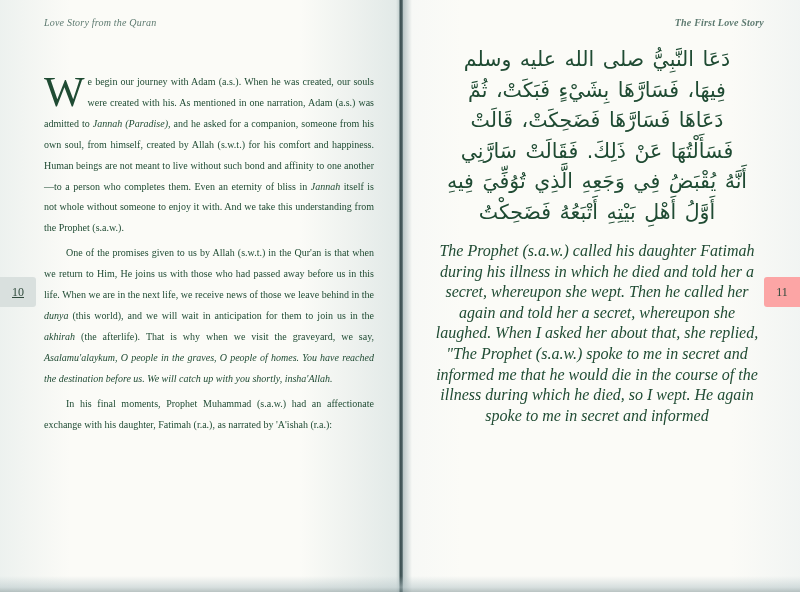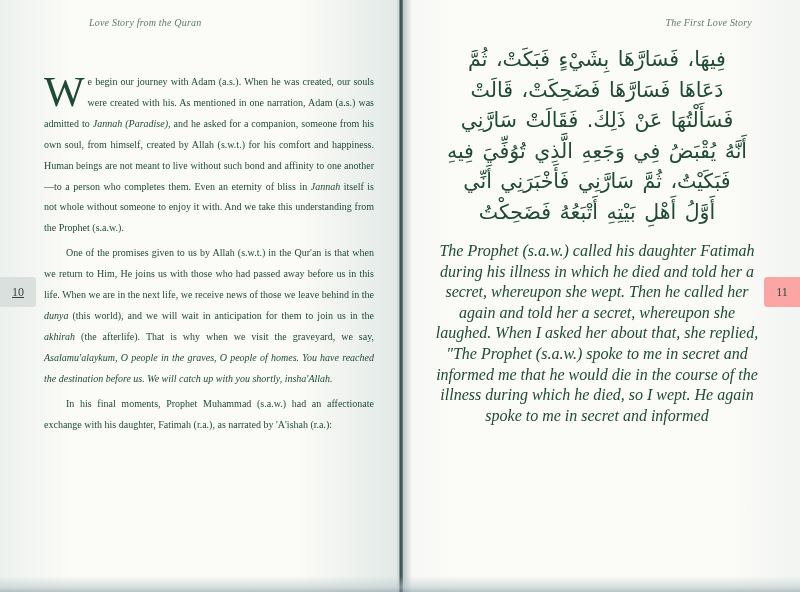--- a/index.html
+++ b/index.html
@@ -87,22 +87,22 @@
   
   .runhead {
     position: absolute;
     top: 17px;
     font-style: italic;
     font-size: 10px;
     letter-spacing: 0.2px;
     color: #5d7a70;
     white-space: nowrap;
   }
-  .runhead-left  { left: 44px; margin-left: 45px; }
-  .runhead-right { right: 48px; }
+  .runhead-left  { left: 44px; }
+  .runhead-right { right: 36px; font-weight: bold; }
 
   
   .pagetab {
     position: absolute;
     top: 277px;
     width: 36px;
     height: 30px;
     background: #d9e0de;
     color: #2f4a3c;
     font-size: 12px;
@@ -188,24 +188,24 @@
   <div class="pagetab pagetab-right">11</div>
 
   <div class="col col-left">
     <p class="para dropcap-para">We begin our journey with Adam (a.s.). When he was created, our souls were created with his. As mentioned in one narration, Adam (a.s.) was admitted to <i>Jannah (Paradise)</i>, and he asked for a companion, someone from his own soul, from himself, created by Allah (s.w.t.) for his comfort and happiness. Human beings are not meant to live without such bond and affinity to one another—to a person who completes them. Even an eternity of bliss in <i>Jannah</i> itself is not whole without someone to enjoy it with. And we take this understanding from the Prophet (s.a.w.).</p>
     <p class="para">One of the promises given to us by Allah (s.w.t.) in the Qur'an is that when we return to Him, He joins us with those who had passed away before us in this life. When we are in the next life, we receive news of those we leave behind in the <i>dunya</i> (this world), and we will wait in anticipation for them to join us in the <i>akhirah</i> (the afterlife). That is why when we visit the graveyard, we say, <i>Asalamu'alaykum, O people in the graves, O people of homes. You have reached the destination before us. We will catch up with you shortly, insha'Allah.</i></p>
     <p class="para">In his final moments, Prophet Muhammad (s.a.w.) had an affectionate exchange with his daughter, Fatimah (r.a.), as narrated by 'A'ishah (r.a.):</p>
   </div>
 
   <div class="col col-right">
     <div class="arabic">
+      <div>دَعَا النَّبِيُّ صلى الله عليه وسلم</div>
       <div>فِيهَا، فَسَارَّهَا بِشَيْءٍ فَبَكَتْ، ثُمَّ</div>
       <div>دَعَاهَا فَسَارَّهَا فَضَحِكَتْ، قَالَتْ</div>
       <div>فَسَأَلْتُهَا عَنْ ذَلِكَ. فَقَالَتْ سَارَّنِي</div>
       <div>أَنَّهُ يُقْبَضُ فِي وَجَعِهِ الَّذِي تُوُفِّيَ فِيهِ</div>
-      <div>فَبَكَيْتُ، ثُمَّ سَارَّنِي فَأَخْبَرَنِي أَنِّي</div>
       <div>أَوَّلُ أَهْلِ بَيْتِهِ أَتْبَعُهُ فَضَحِكْتُ</div>
     </div>
     <div class="translation">The Prophet (s.a.w.) called his daughter Fatimah during his illness in which he died and told her a secret, whereupon she wept. Then he called her again and told her a secret, whereupon she laughed. When I asked her about that, she replied, "The Prophet (s.a.w.) spoke to me in secret and informed me that he would die in the course of the illness during which he died, so I wept. He again spoke to me in secret and informed</div>
   </div>
 
   <div class="bottom-shade"></div>
 </div>
 
 </body></html>

